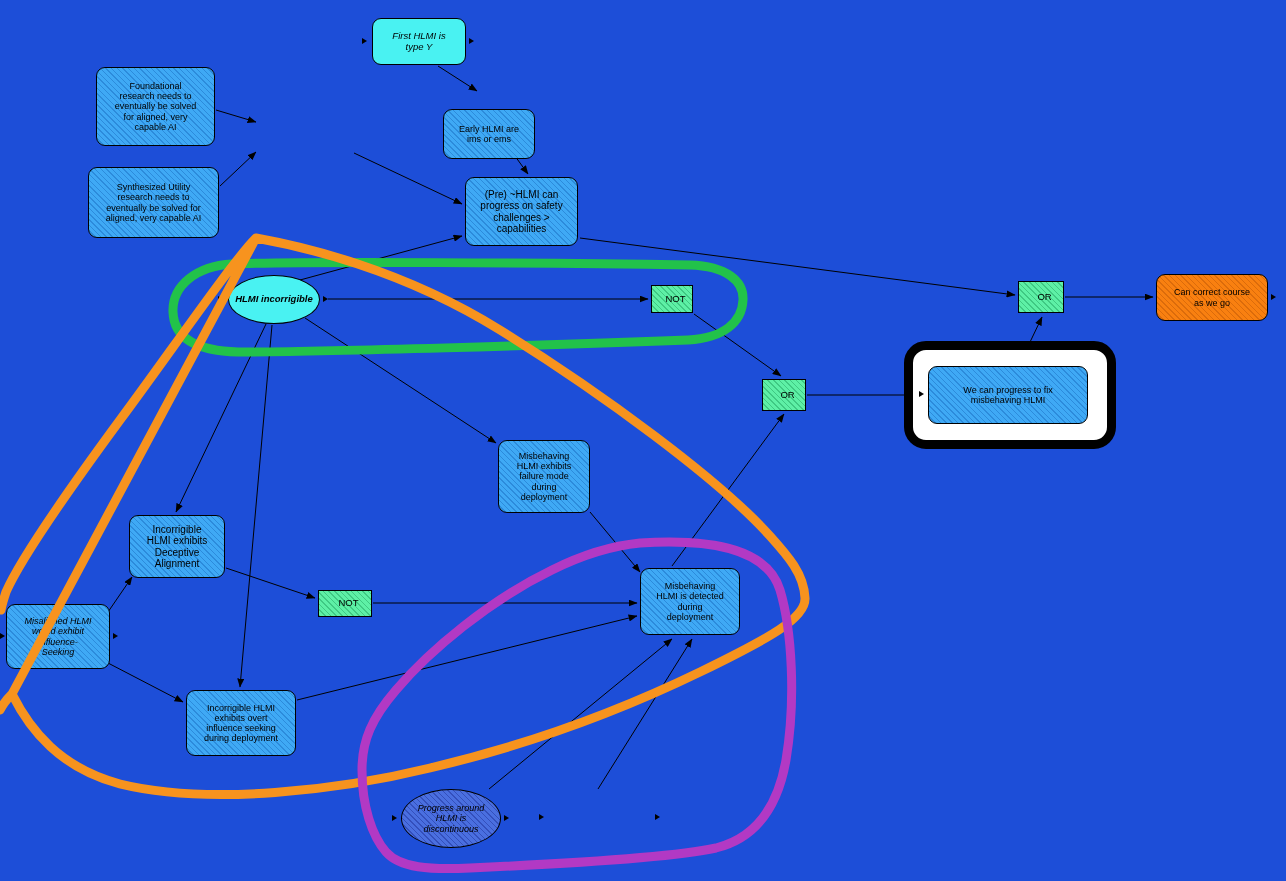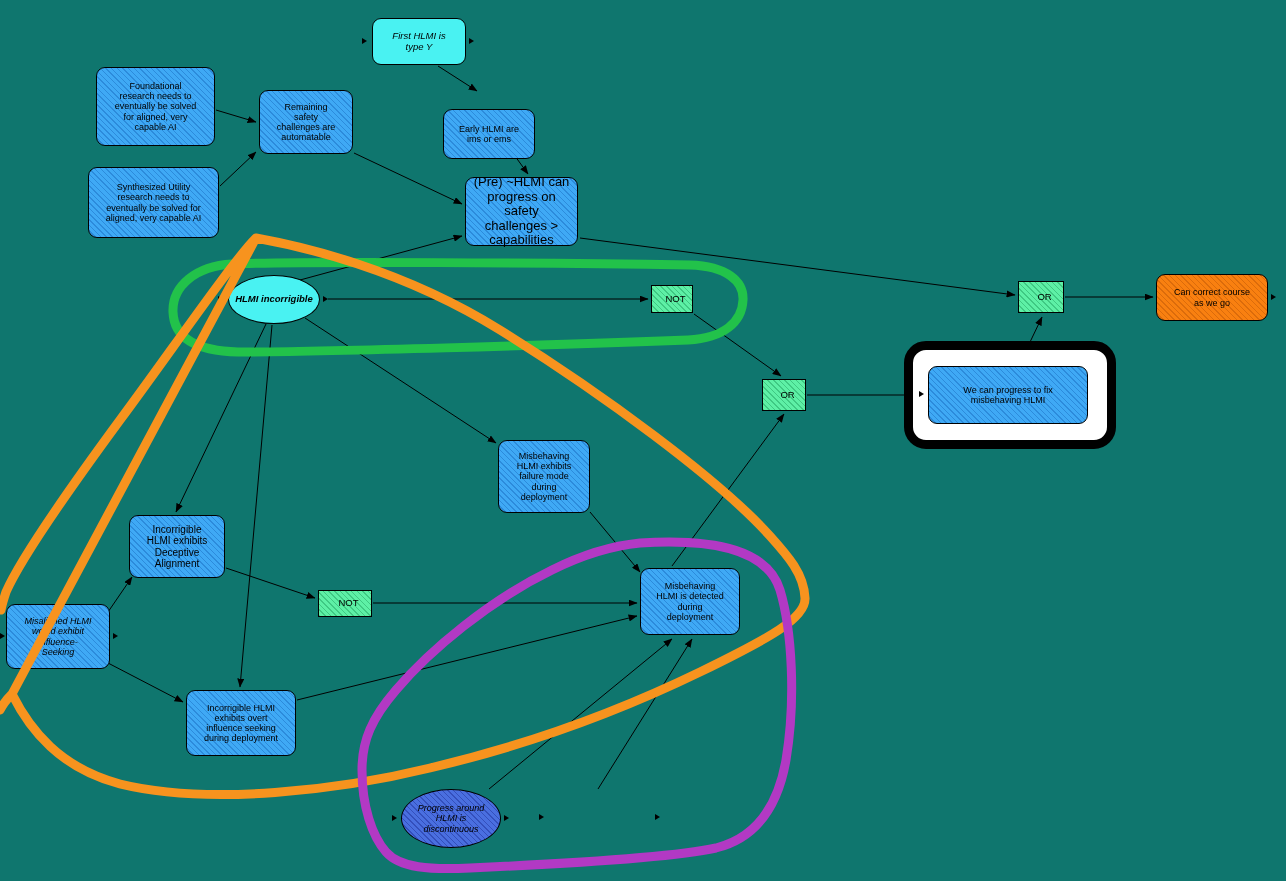--- a/index.html
+++ b/index.html
@@ -7,21 +7,21 @@
     padding: 0;
     background: #ffffff;
   }
   body {
     font-family: "Liberation Sans", sans-serif;
   }
   #canvas {
     position: relative;
     width: 1286px;
     height: 881px;
-    background: #0f766e;
+    background: #1d4ed8;
     overflow: hidden;
   }
   #edges {
     position: absolute;
     left: 0; top: 0;
     width: 1286px;
     height: 881px;
     pointer-events: none;
     z-index: 2;
   }
@@ -169,34 +169,30 @@
 type Y</div>
   <div class="port" style="left:362px; top:38px;"></div>
   <div class="port" style="left:469px; top:38px;"></div>
 
   <div class="node rect fill-blue" style="left:96px; top:67px; width:119px; height:79px; font-size:9px;">Foundational
 research needs to
 eventually be solved
 for aligned, very
 capable AI</div>
 
-  <div class="node rect fill-blue" style="left:259px; top:90px; width:94px; height:64px; font-size:9px;">Remaining
-safety
-challenges are
-automatable</div>
 
   <div class="node rect fill-blue" style="left:443px; top:94px; width:92px; height:50px; font-size:9px;margin-top:15px;">Early HLMI are
 ims or ems</div>
 
   <div class="node rect fill-blue" style="left:88px; top:167px; width:131px; height:71px; font-size:9px;">Synthesized Utility
 research needs to
 eventually be solved for
 aligned, very capable AI</div>
 
-  <div class="node rect fill-blue" style="left:465px; top:177px; width:113px; height:69px; font-size:13px;">(Pre) ~HLMI can
+  <div class="node rect fill-blue" style="left:465px; top:177px; width:113px; height:69px; font-size:10px;">(Pre) ~HLMI can
 progress on safety
 challenges &gt;
 capabilities</div>
 
   <div class="node ellipse fill-cyan italic" style="left:228px; top:275px; width:92px; height:49px; font-size:9.5px;font-weight:bold;">HLMI incorrigible</div>
   <div class="port" style="left:218px; top:296px;"></div>
   <div class="port" style="left:323px; top:296px;"></div>
 
   <div class="node gate fill-green" style="left:651px; top:285px; width:42px; height:28px; font-size:9.5px;">NOT</div>
 

